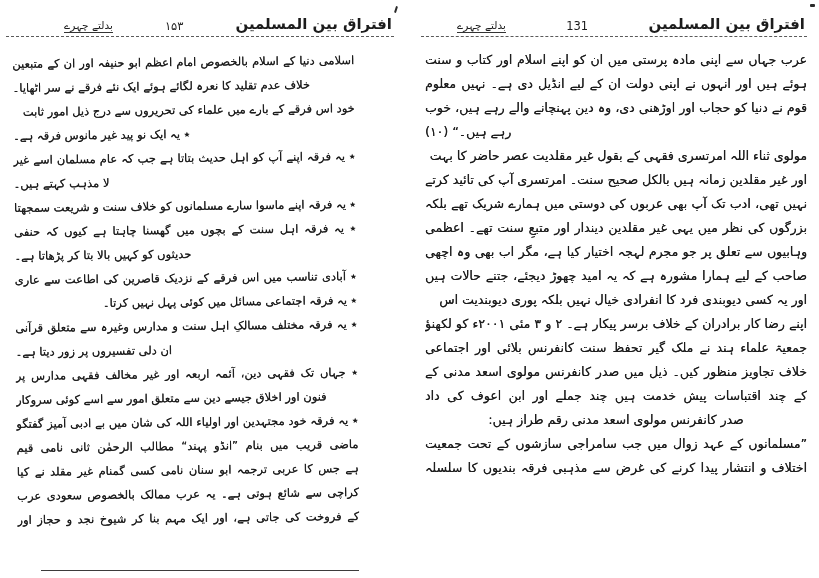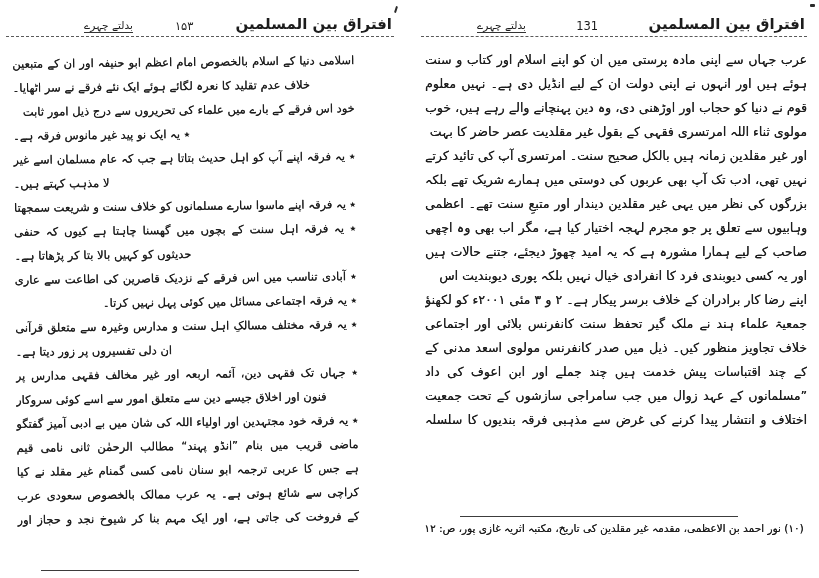--- a/index.html
+++ b/index.html
@@ -12,21 +12,21 @@
   .page-right{left:421px;top:12px;width:386px;height:560px;}
 
   .hdr{
     display:flex;justify-content:space-between;align-items:flex-end;
     border-bottom:1px dashed #5a5a5a;padding:0 2px 3px 2px;height:21px;
   }
   .page-left  .hdr{padding-left:58px;}
   .page-right .hdr{padding-left:36px;}
   .hdr-title{font-size:15px;font-weight:bold;letter-spacing:.2px;}
   .hdr-num{font-size:11.5px;}
-  .hdr-run{font-size:10.5px;border-bottom:1px solid #333;padding-bottom:1px;margin-left:20px;}
+  .hdr-run{font-size:10.5px;border-bottom:1px solid #333;padding-bottom:1px;}
 
   .lines{margin-top:11px;}
   .page-left  .lines{width:342px;margin-right:40px;transform:rotate(-0.65deg);transform-origin:100% 0;}
   .page-right .lines{width:382px;}
   .line{
     height:24px;line-height:24px;overflow:hidden;
     text-shadow:0.2px 0.2px 0 #3a3a3a;
   }
   .page-left  .line{font-size:11.5px;}
   .page-right .line{font-size:12.5px;}
@@ -100,39 +100,34 @@
       <span class="hdr-title">افتراق بین المسلمین</span>
       <span class="hdr-num">131</span>
       <span class="hdr-run">بدلتے چہرے</span>
     </div>
 
     <div class="lines">
 
     <div class="line s-full">عرب جہاں سے اپنی مادہ پرستی میں ان کو اپنے اسلام اور کتاب و سنت سے ناواقف سمجھے</div>
         <div class="line s-full">ہوئے ہیں اور انہوں نے اپنی دولت ان کے لیے انڈیل دی ہے۔ نہیں معلوم کہ جس</div>
         <div class="line s-full">قوم نے دنیا کو حجاب اور اوڑھنی دی، وہ دین پہنچانے والے رہے ہیں، خوب خون مار</div>
+        <div class="line s-end">رہے ہیں۔“ (۱۰)</div>
         <div class="line s-start">مولوی ثناء اللہ امرتسری فقہی کے بقول غیر مقلدیت عصر حاضر کا بہت بڑا فتنہ ہے</div>
         <div class="line s-full">اور غیر مقلدین زمانہ ہیں بالکل صحیح سنت۔ امرتسری آپ کی تائید کرتے ہیں لیکن یہ بات بھی</div>
         <div class="line s-full">نہیں تھی، ادب تک آپ بھی عربوں کی دوستی میں ہمارے شریک تھے بلکہ آپ کے</div>
         <div class="line s-full">بزرگوں کی نظر میں یہی غیر مقلدین دیندار اور متبعِ سنت تھے۔ اعظمی صاحب نے سعودی</div>
         <div class="line s-full">وہابیوں سے تعلق پر جو مجرم لہجہ اختیار کیا ہے، مگر اب بھی وہ اچھی امید سے ہیں، مگر اعظمی</div>
         <div class="line s-full">صاحب کے لیے ہمارا مشورہ ہے کہ یہ امید چھوڑ دیجئے، جتنے حالات ہیں سب آپ کے حق میں</div>
         <div class="line s-start">اور یہ کسی دیوبندی فرد کا انفرادی خیال نہیں بلکہ پوری دیوبندیت اس وقت</div>
         <div class="line s-full">اپنے رضا کار برادران کے خلاف برسر پیکار ہے۔ ۲ و ۳ مئی ۲۰۰۱ء کو لکھنؤ دہلی میں</div>
         <div class="line s-full">جمعیۃ علماء ہند نے ملک گیر تحفظ سنت کانفرنس بلائی اور اجتماعی طور پر غیر مقلدین کے</div>
         <div class="line s-full">خلاف تجاویز منظور کیں۔ ذیل میں صدر کانفرنس مولوی اسعد مدنی کے خطبہ صدارت</div>
         <div class="line s-full">کے چند اقتباسات پیش خدمت ہیں چند جملے اور ابن اعوف کی داد دیکھئے۔</div>
+        <div class="line s-center">صدر کانفرنس مولوی اسعد مدنی رقم طراز ہیں:</div>
         <div class="line s-full">”مسلمانوں کے عہد زوال میں جب سامراجی سازشوں کے تحت جمعیت المسلمین میں</div>
         <div class="line s-full">اختلاف و انتشار پیدا کرنے کی غرض سے مذہبی فرقہ بندیوں کا سلسلہ شروع کیا گیا تو اس</div>
       </div>
 
-    <div class="fnwrap">
-      <div class="fn-rule"></div>
-      <div class="fn">
-        <span>(۱۰)</span>
-        <span>نور احمد بن الاعظمی، مقدمہ غیر مقلدین کی تاریخ، مکتبہ اثریہ غازی پور، ص: ۱۲</span>
-      </div>
-    </div>
   </div>
 
   <div class="speck speck-a"></div>
   <div class="speck speck-b"></div>
 </div>
 
 </body></html>

